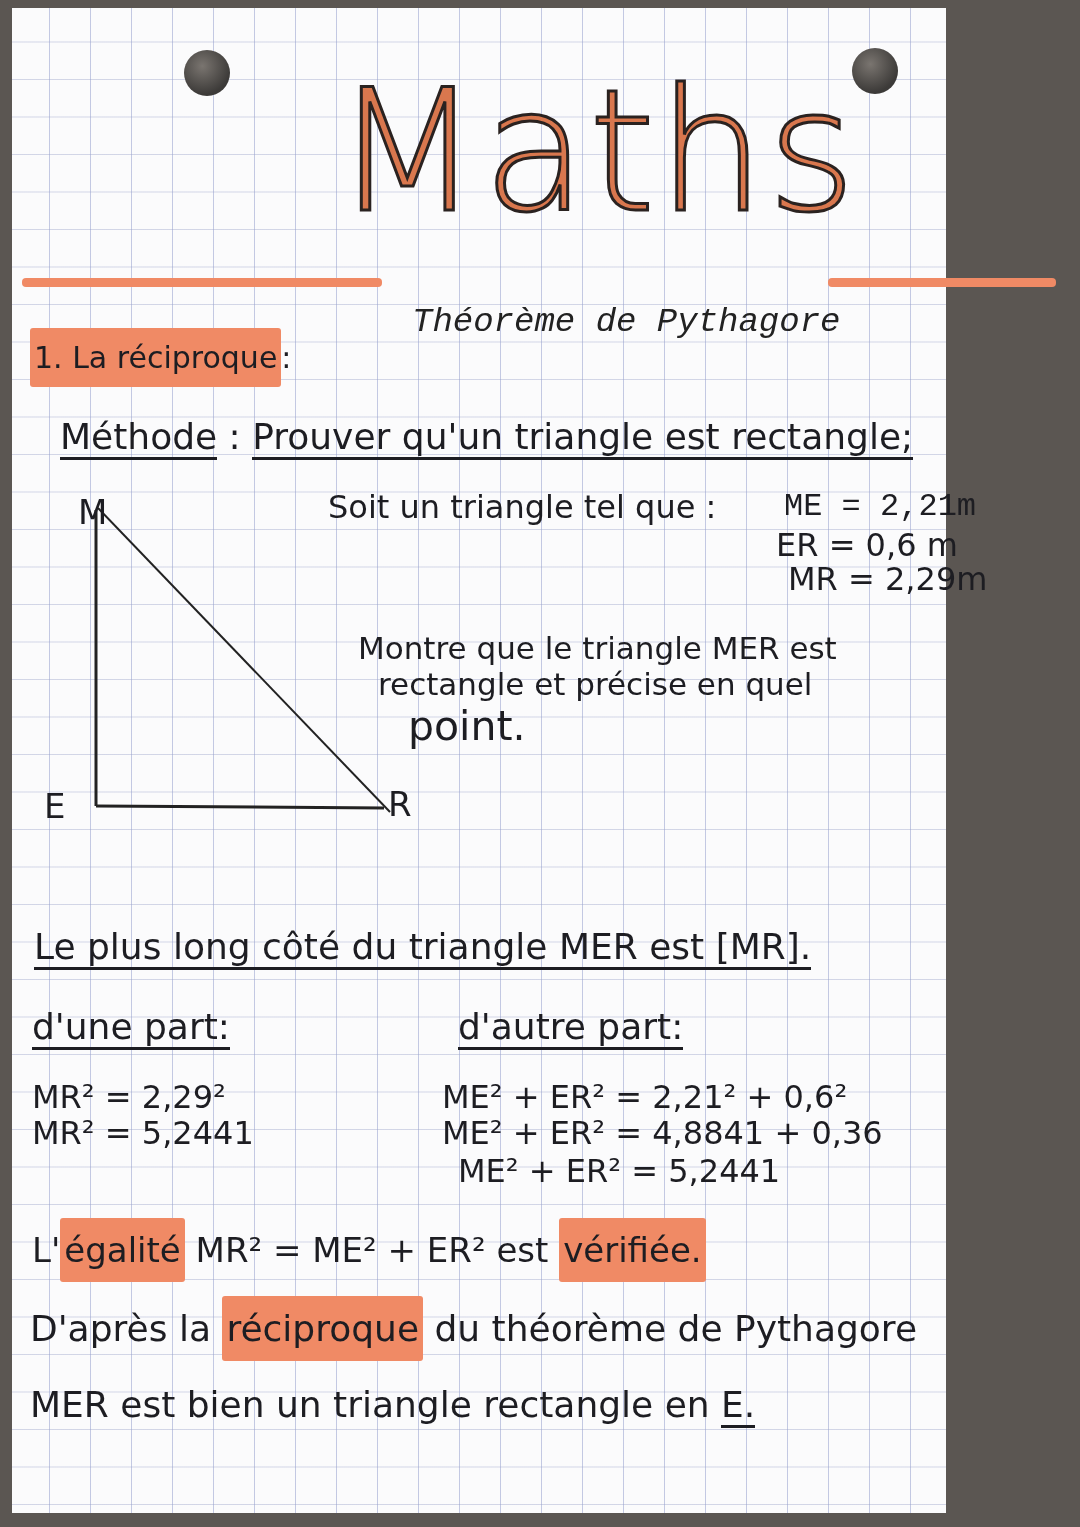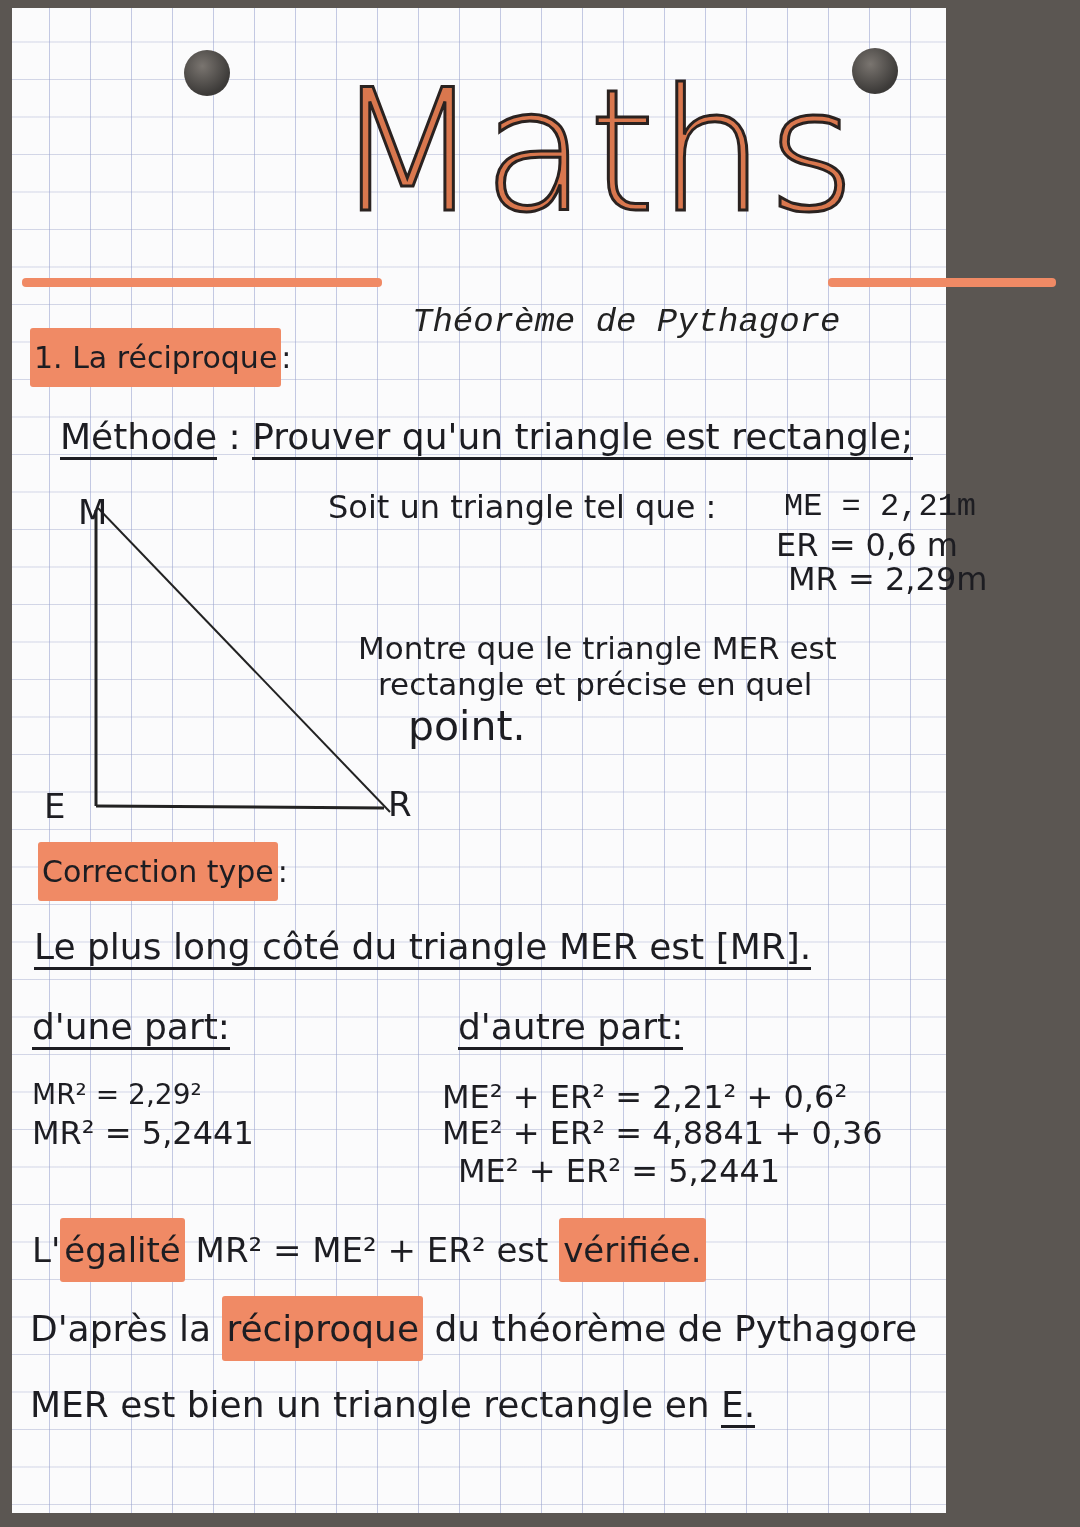--- a/index.html
+++ b/index.html
@@ -68,36 +68,33 @@
 
   <div class="hw" style="left:316px;top:480px;font-size:32px;">Soit un triangle tel que :</div>
   <div class="hw" style="left:772px;top:480px;font-size:32px;font-family:Liberation Mono, monospace;">ME = 2,21m</div>
   <div class="hw" style="left:764px;top:518px;font-size:32px;">ER = 0,6 m</div>
   <div class="hw" style="left:776px;top:552px;font-size:32px;">MR = 2,29m</div>
 
   <div class="hw" style="left:346px;top:622px;font-size:31px;">Montre que le triangle MER est</div>
   <div class="hw" style="left:366px;top:658px;font-size:31px;">rectangle et précise en quel</div>
   <div class="hw" style="left:396px;top:694px;font-size:41px;">point.</div>
 
-  <div class="hw" style="left:26px;top:846px;font-size:30px;">
-    <span class="hl">Correction type</span><span>:</span>
-  </div>
 
   <div class="hw" style="left:22px;top:918px;font-size:36px;">
     <span class="ul">Le plus long côté du triangle MER est [MR].</span>
   </div>
 
   <div class="hw" style="left:20px;top:998px;font-size:36px;">
     <span class="ul">d'une part:</span>
   </div>
   <div class="hw" style="left:446px;top:998px;font-size:36px;">
     <span class="ul">d'autre part:</span>
   </div>
 
-  <div class="hw" style="left:20px;top:1070px;font-size:28px;text-align:right;">MR² = 2,29²</div>
+  <div class="hw" style="left:20px;top:1070px;font-size:32px;text-align:right;">MR² = 2,29²</div>
   <div class="hw" style="left:20px;top:1106px;font-size:32px;">MR² = 5,2441</div>
 
   <div class="hw" style="left:430px;top:1070px;font-size:32px;">ME² + ER² = 2,21² + 0,6²</div>
   <div class="hw" style="left:430px;top:1106px;font-size:32px;">ME² + ER² = 4,8841 + 0,36</div>
   <div class="hw" style="left:446px;top:1144px;font-size:32px;">ME² + ER² = 5,2441</div>
 
   <div class="hw" style="left:20px;top:1222px;font-size:34px;">
     <span>L'</span><span class="hl">égalité</span><span> MR² = ME² + ER² est </span><span class="hl">vérifiée.</span>
   </div>
 

